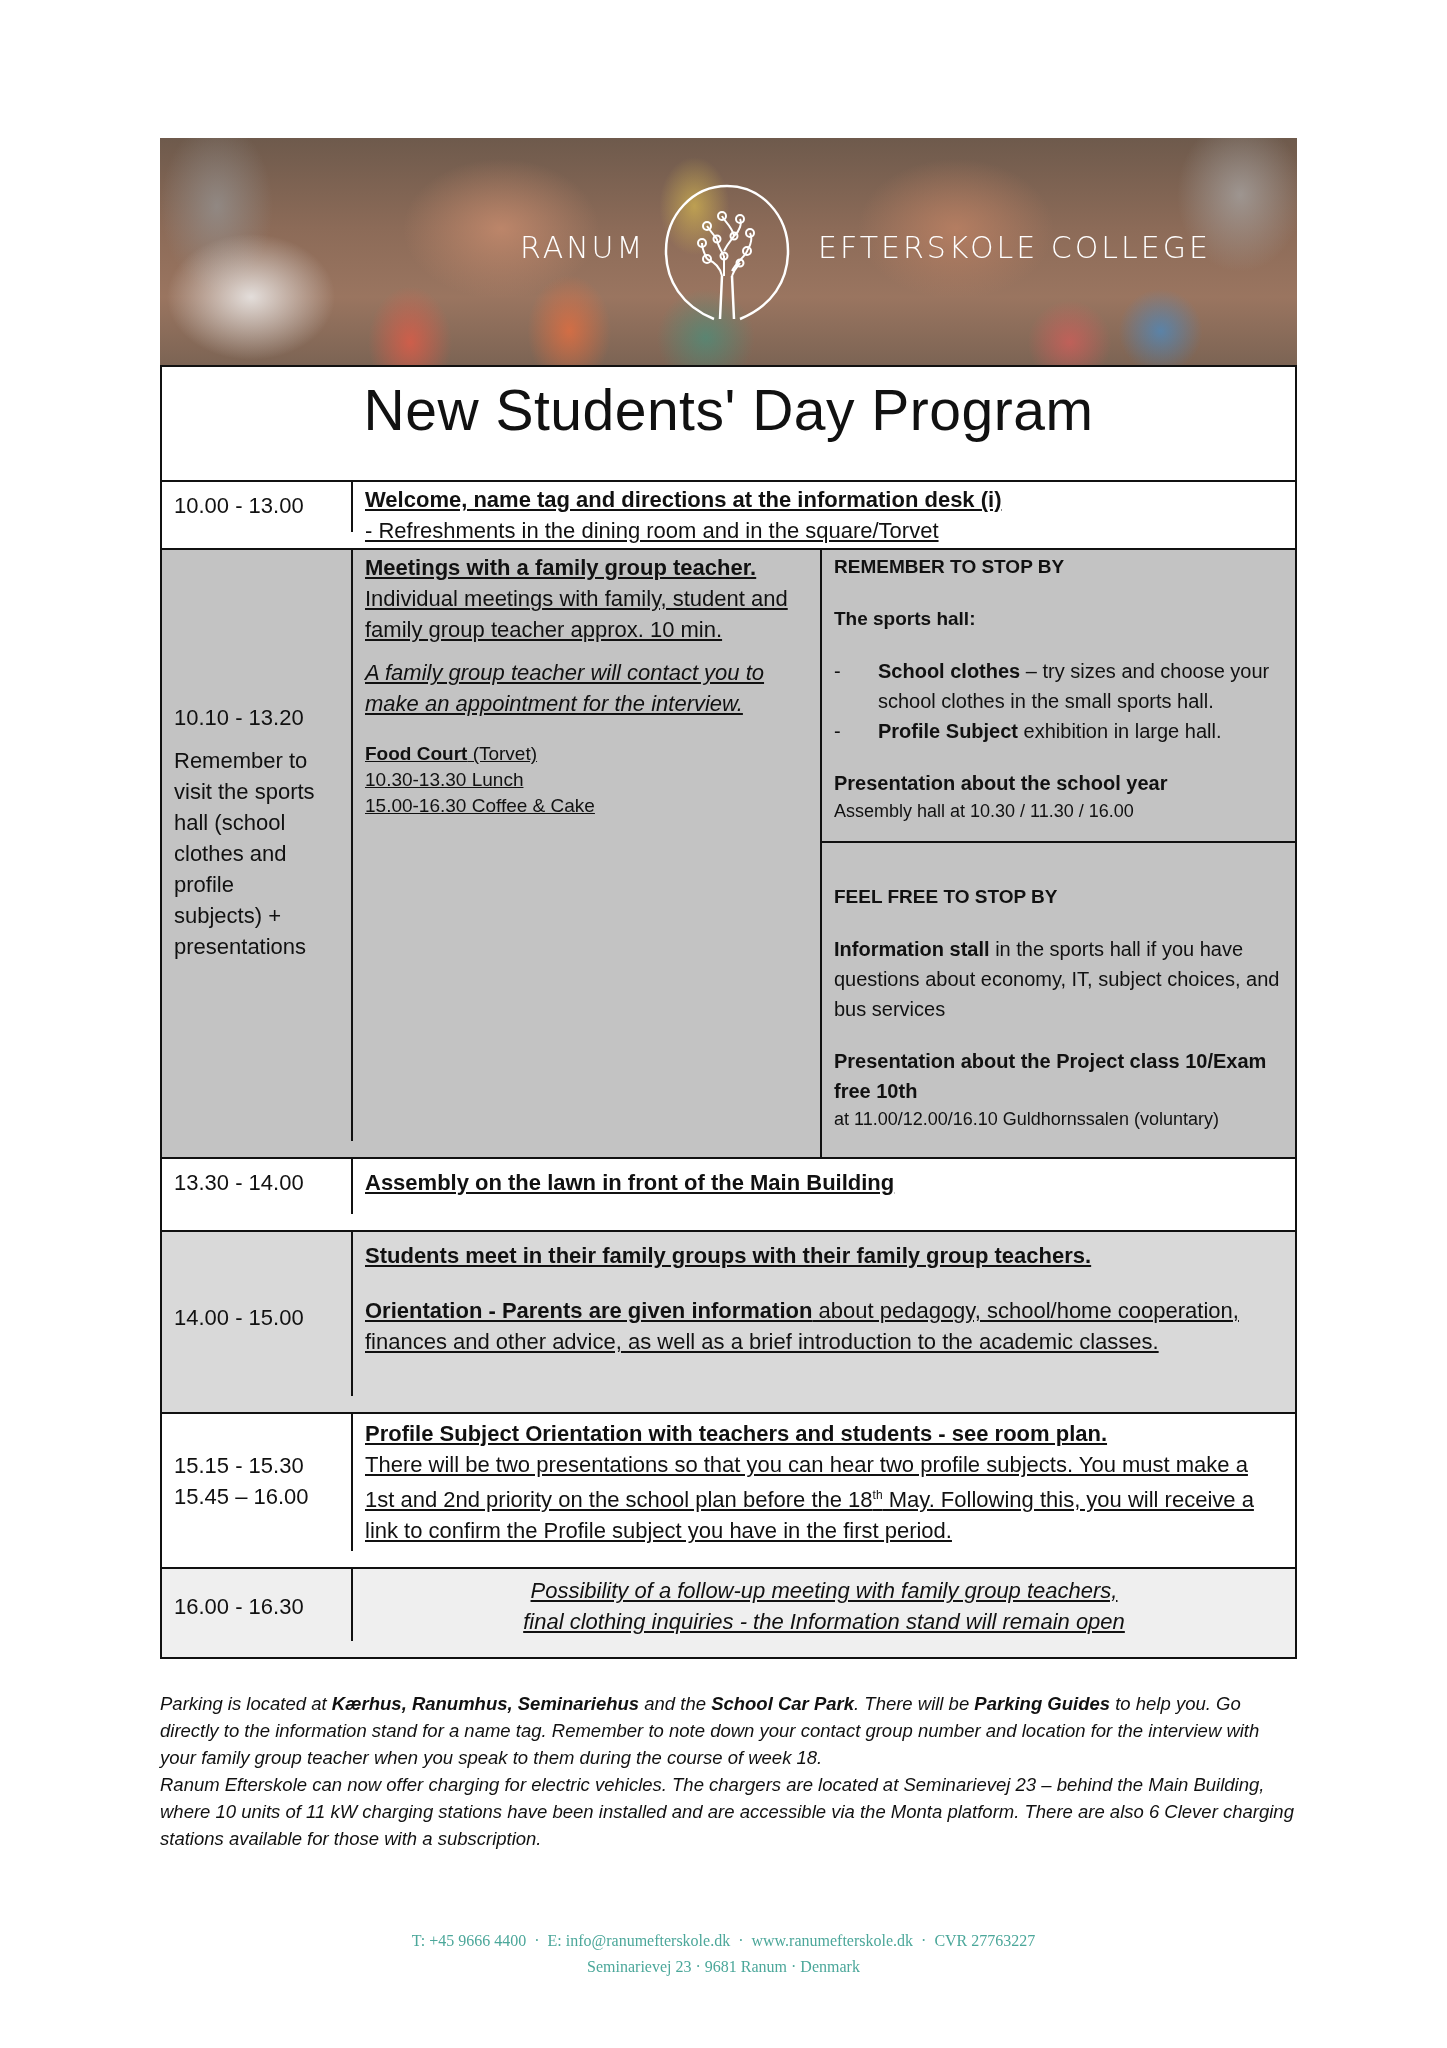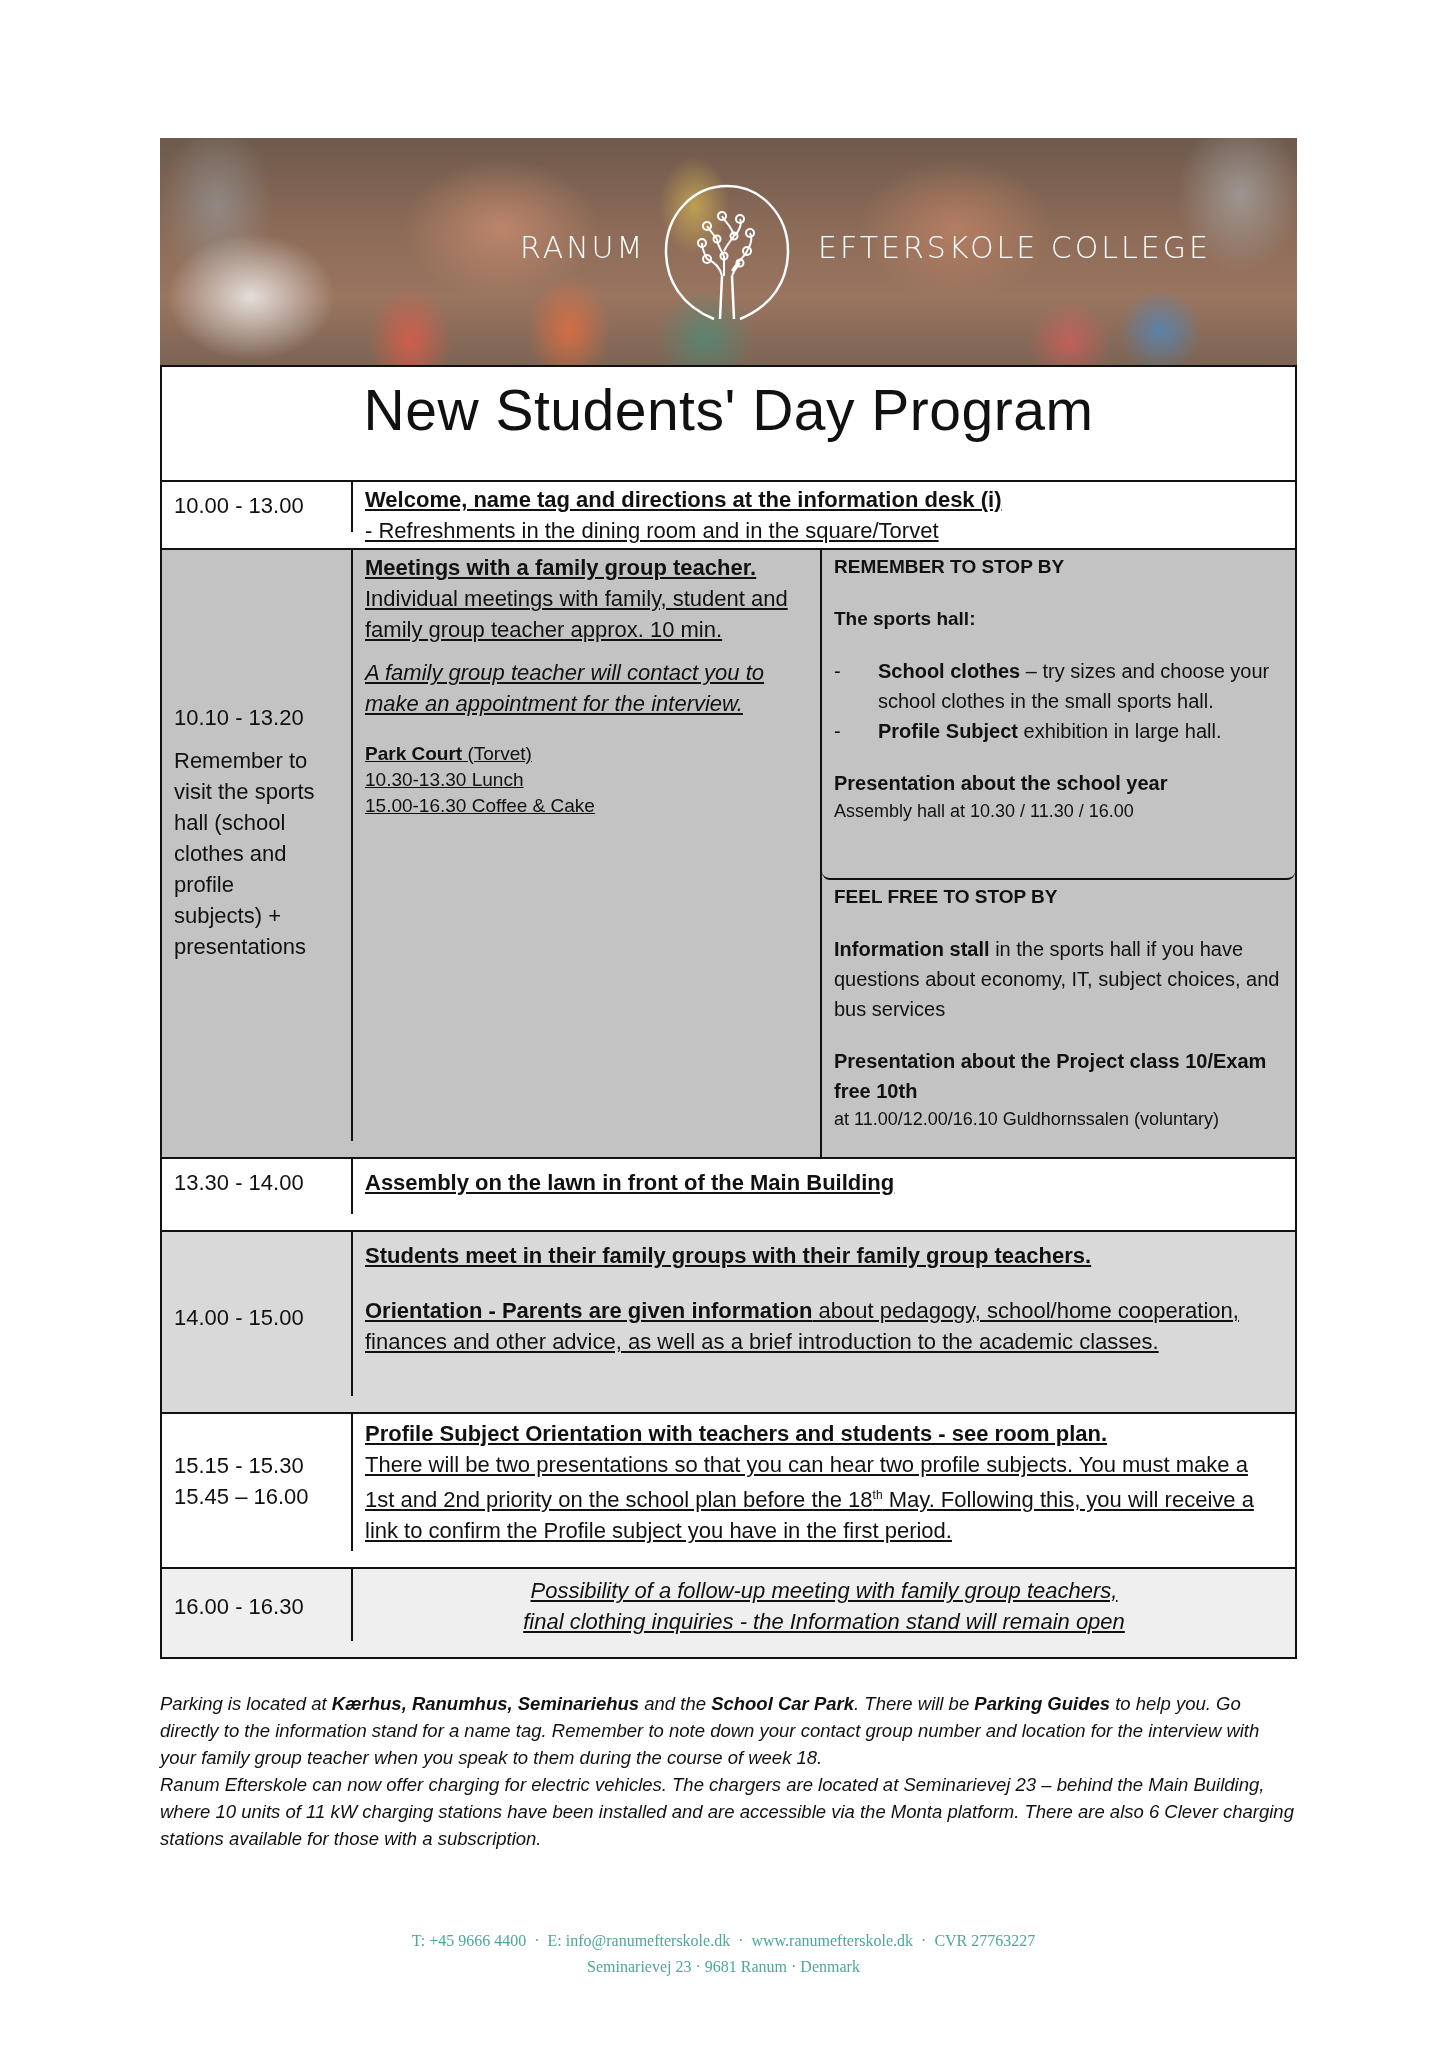--- a/index.html
+++ b/index.html
@@ -40,22 +40,22 @@
   .cell-main { position:absolute; left:191px; top:0; bottom:0; right:0; padding:2px 12px; font-size:22px;
     box-sizing:border-box; line-height:31px;text-decoration:underline; }
   .b { font-weight:bold; }
   .i { font-style:italic; }
   p { margin:0; }
 
   #row1 { top:480px; height:70px; background:#fff; }
   #row2 { top:548px; height:611px; background:#c3c3c3; }
   #row2 .cell-main { right:auto; width:469px; border-right:2px solid #111; padding-top:2px; }
   #row2 .cell-time { padding-top:6px; }
-  #row2-right-top { position:absolute; left:660px; top:0; right:0; height:330px; border-bottom:2px solid #111;
-    padding:2px 12px; box-sizing:border-box; font-size:20px; line-height:30px;border-radius:8px; }
+  #row2-right-top { position:absolute; left:660px; top:0; right:0; height:293px; border-bottom:2px solid #111;
+    padding:2px 12px; box-sizing:border-box; font-size:20px; line-height:30px; }
   #row2-right-bottom { position:absolute; left:660px; top:330px; right:0; bottom:0; padding:2px 12px;
     box-sizing:border-box; font-size:20px; line-height:30px; }
   .small { font-size:18px; line-height:26px; }
   .bullet { position:relative; padding-left:44px; }
   .bullet .dash { position:absolute; left:0; top:0; }
 
   #row3 { top:1157px; height:75px; background:#fff; }
   #row4 { top:1230px; height:184px; background:#d9d9d9; }
   #row5 { top:1412px; height:157px; background:#fff; }
   #row6 { top:1567px; height:92px; background:#efefef; }
@@ -107,21 +107,21 @@
 <div id="row2" class="row">
   <div class="cell-time">
     <p style="margin-top:146px">10.10 - 13.20</p>
     <p style="margin-top:12px;width:150px">Remember to visit the sports hall (school clothes and profile subjects) + presentations</p>
   </div>
   <div class="cell-main">
     <p class="b">Meetings with a family group teacher.</p>
     <p>Individual meetings with family, student and family group teacher approx. 10 min.</p>
     <p class="i" style="margin-top:12px">A family group teacher will contact you to make an appointment for the interview.</p>
     <p class="small" style="margin-top:22px;font-size:19px">
-      <span class="b">Park Court</span><span> (Torvet)</span>
+      <span class="b">Food Court</span><span> (Torvet)</span>
     </p>
     <p class="small" style="font-size:19px">10.30-13.30 Lunch</p>
     <p class="small" style="font-size:19px">15.00-16.30 Coffee &amp; Cake</p>
   </div>
   <div id="row2-right-top">
     <p class="b" style="font-size:19px">REMEMBER TO STOP BY</p>
     <p class="b" style="margin-top:22px;font-size:19px">The sports hall:</p>
     <div class="bullet" style="margin-top:22px">
       <span class="dash">-</span>
       <span class="b">School clothes</span><span> – try sizes and choose your school clothes in the small sports hall.</span>

